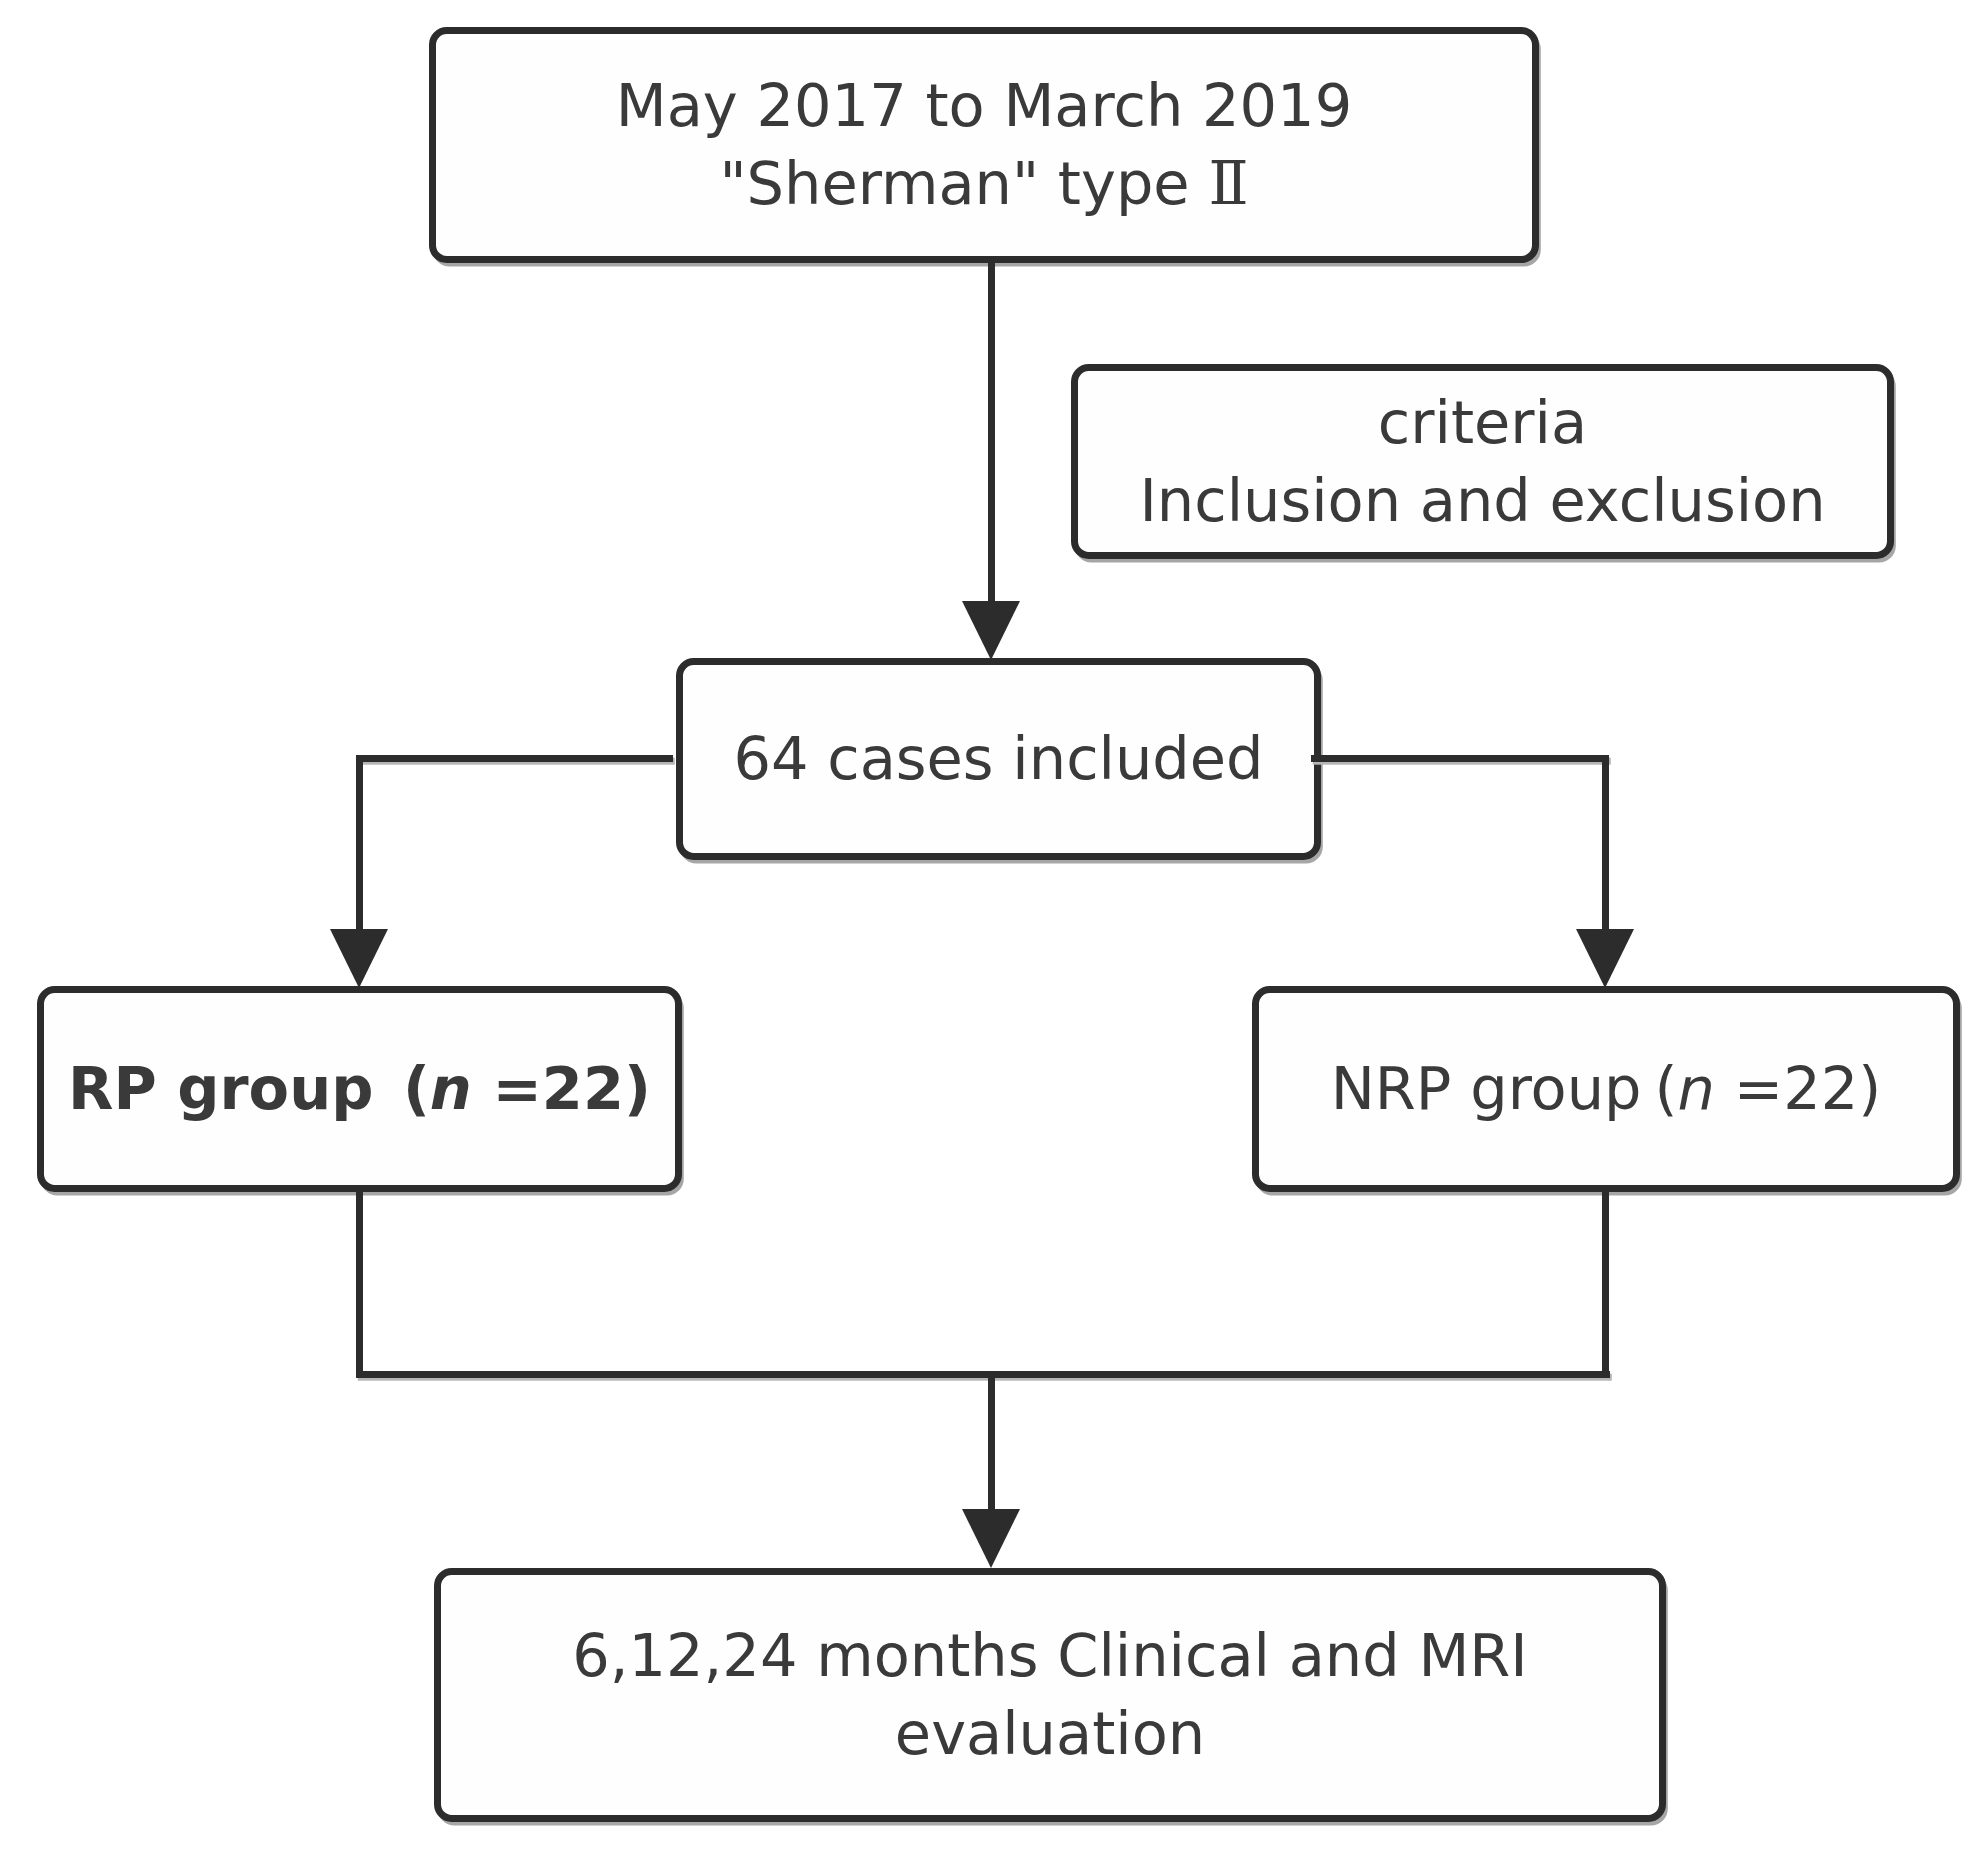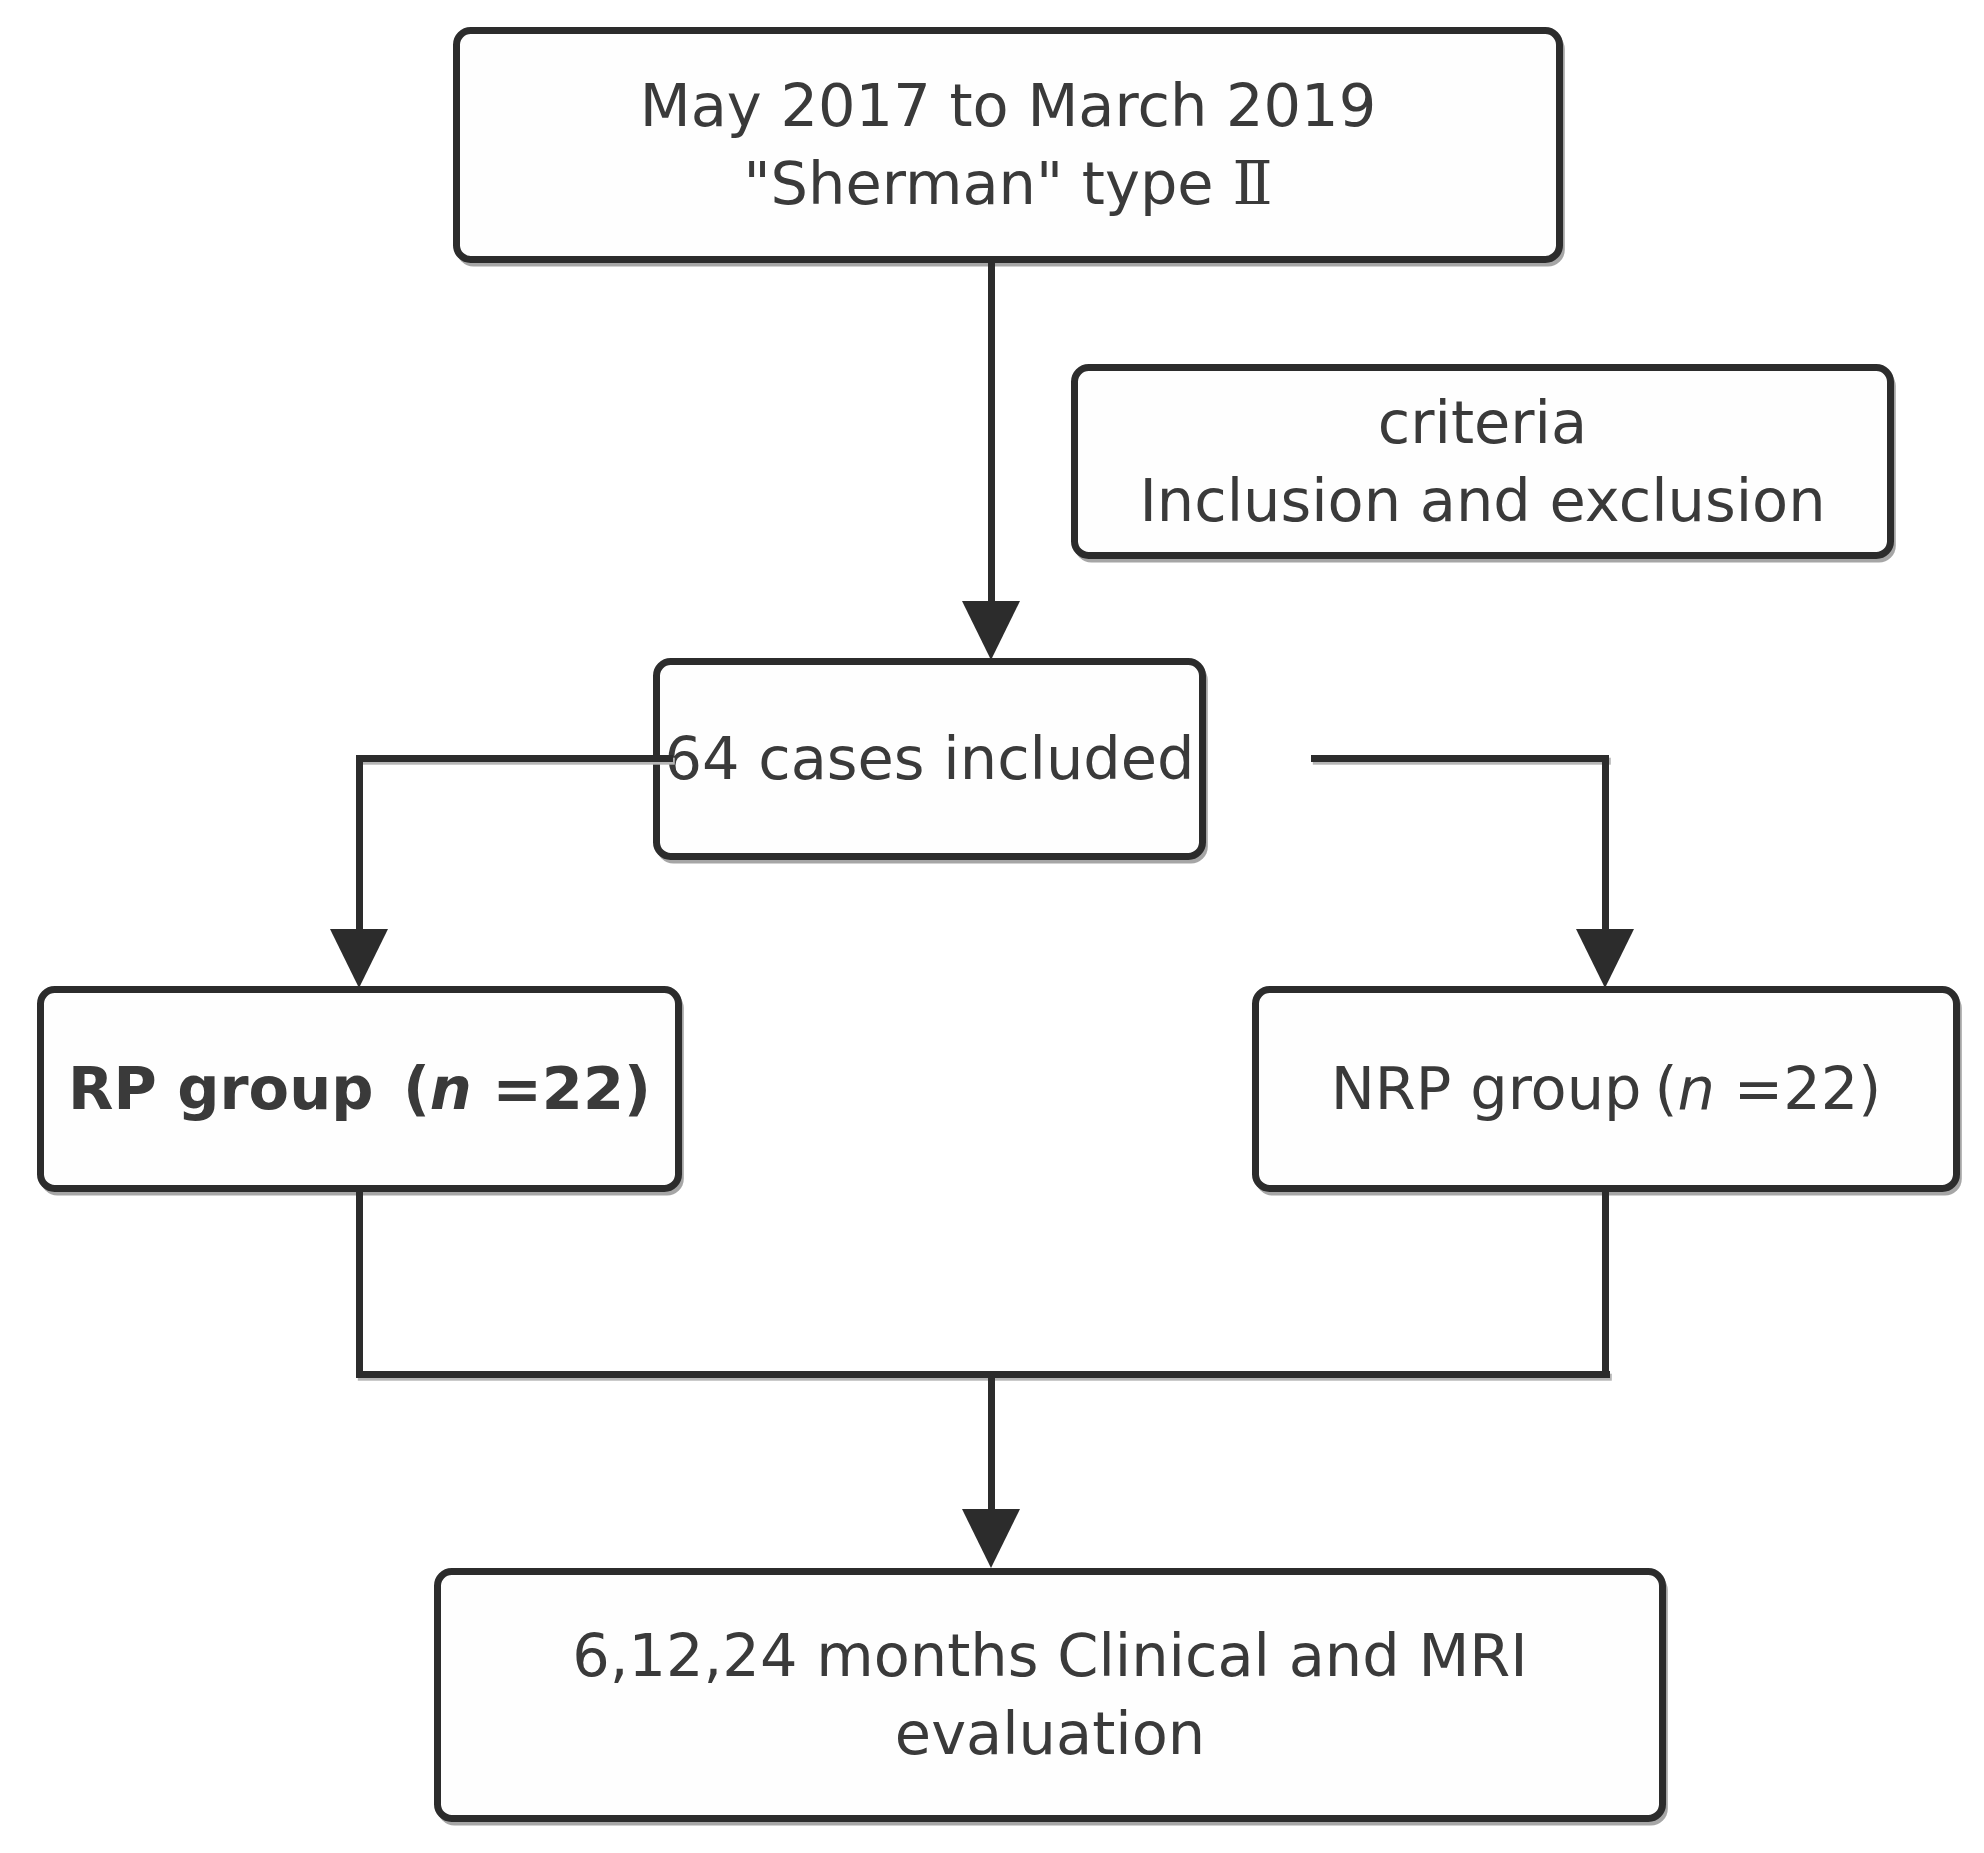--- a/index.html
+++ b/index.html
@@ -59,23 +59,23 @@
 
   .arrow-down {
     position: absolute;
     width: 0; height: 0;
     border-left: 29px solid transparent;
     border-right: 29px solid transparent;
     border-top: 59px solid #2c2c2c;
   }
 
   
-  #node-period   { left: 453px;  top: 26.6px;   width: 1110px; height: 236px; }
+  #node-period   { left: 429px;  top: 26.6px;   width: 1110px; height: 236px; }
   #node-criteria { left: 1071px; top: 364px;  width: 823px;  height: 195px; }
-  #node-cases    { left: 653px;  top: 658px;  width: 553px;  height: 202px; }
+  #node-cases    { left: 676px;  top: 658px;  width: 645px;  height: 202px; }
   #node-rp       { left: 37px;   top: 986px; width: 645px;  height: 206px; font-weight: bold; }
   #node-nrp      { left: 1252px; top: 986px; width: 708px;  height: 206px; }
   #node-eval     { left: 434px;  top: 1568px; width: 1232px; height: 254px; }
 
   
   #c-v1     { left: 988px; top: 262px;  height: 340px; }
   #a-v1     { left: 962px; top: 601px; }
   #c-hleft  { left: 356px;  top: 755px;  width: 317px; }
   #c-vleft  { left: 356px;  top: 755px;  height: 176px; }
   #a-vleft  { left: 330px;  top: 929px; }

